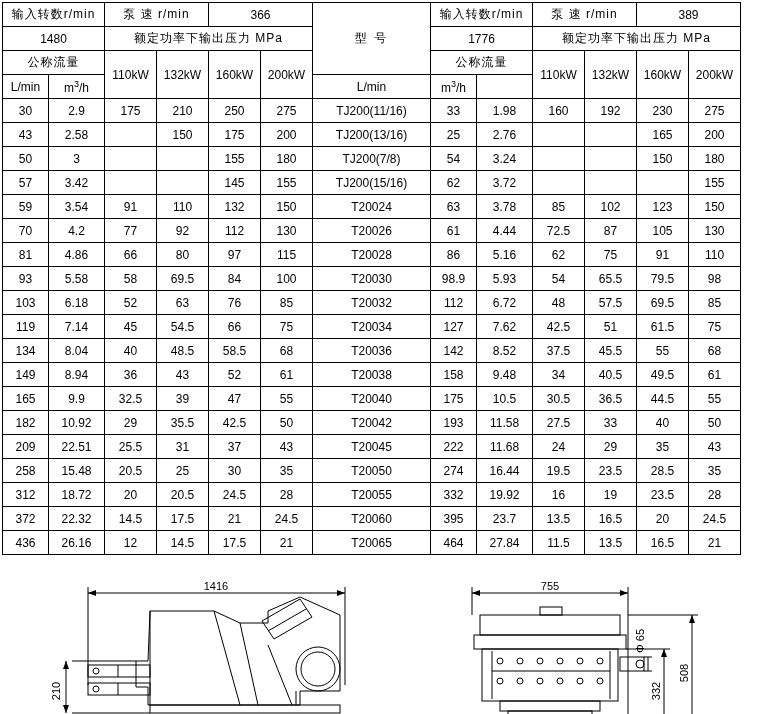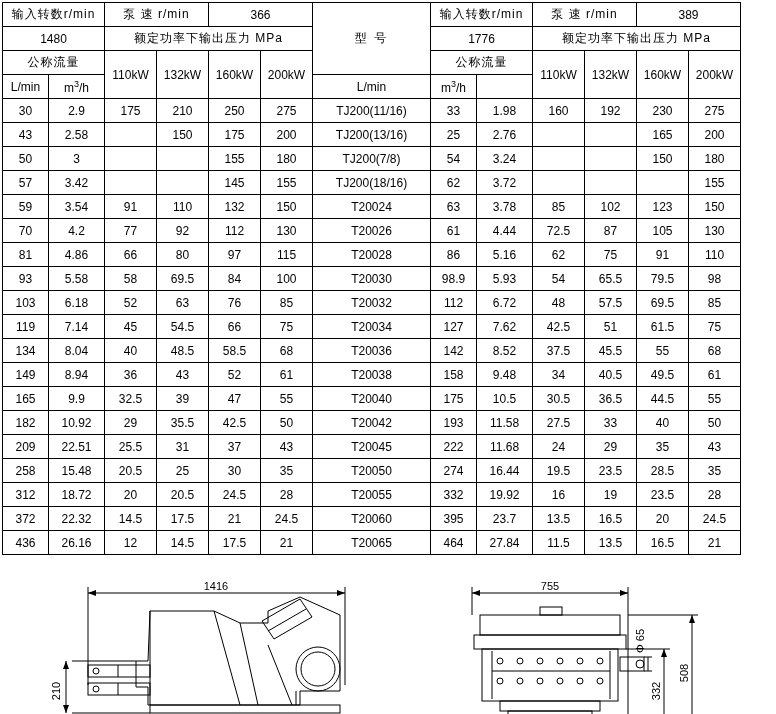--- a/index.html
+++ b/index.html
@@ -150,21 +150,21 @@
           <td>150</td>
           <td>180</td>
         </tr>
         <tr>
           <td>57</td>
           <td>3.42</td>
           <td></td>
           <td></td>
           <td>145</td>
           <td>155</td>
-          <td class="model">TJ200(18/16)</td>
+          <td class="model">TJ200(15/16)</td>
           <td>62</td>
           <td>3.72</td>
           <td></td>
           <td></td>
           <td></td>
           <td>155</td>
         </tr>
         <tr>
           <td>59</td>
           <td>3.54</td>

